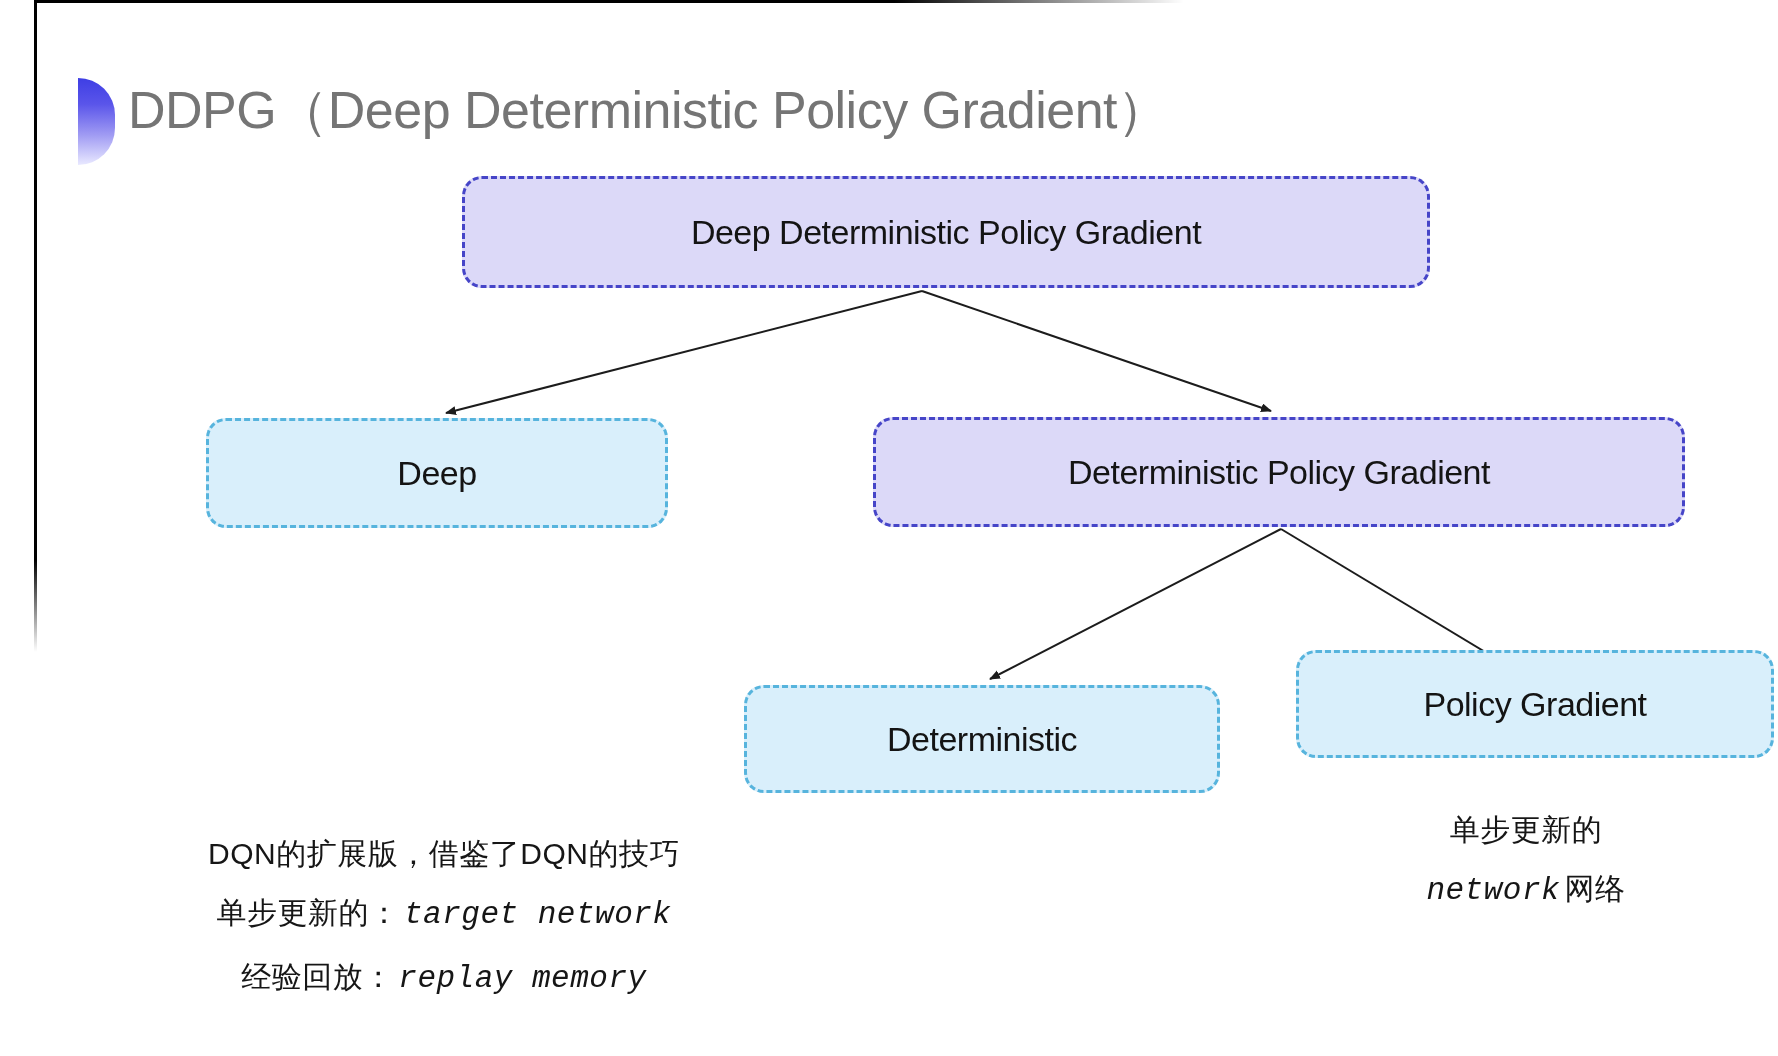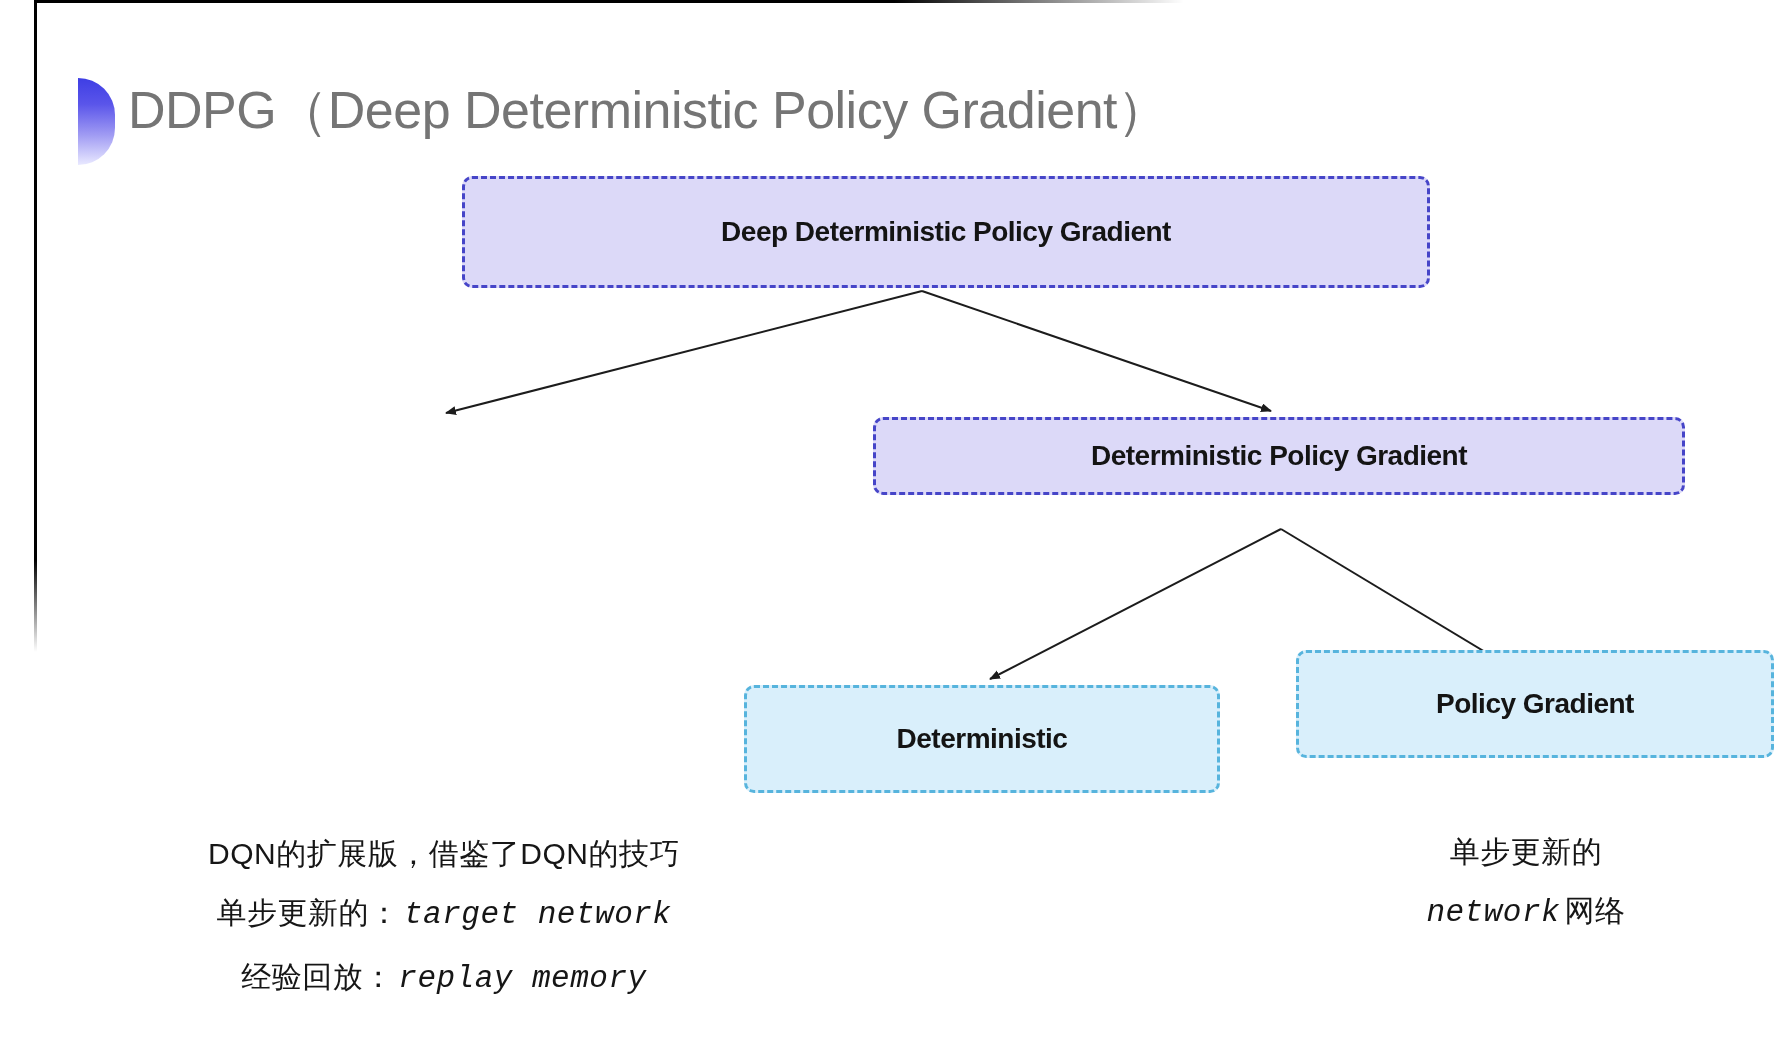--- a/index.html
+++ b/index.html
@@ -32,44 +32,44 @@
     font-size:52px;font-weight:500;letter-spacing:-0.5px;
     color:#757575;white-space:nowrap;
   }
 
   
   .arrows{position:absolute;left:0;top:0;width:1778px;height:1056px;pointer-events:none;}
 
   
   .node{
     position:absolute;display:flex;align-items:center;justify-content:center;
-    border-radius:10px;box-sizing:border-box;
-    font-size:28px;font-weight:700;color:#141414;
+    border-radius:20px;box-sizing:border-box;
+    font-size:34px;font-weight:400;color:#141414;
     letter-spacing:-0.5px;white-space:nowrap;
   }
   .node.purple{background:#dcd9f8;border:3px dashed #4645c8;}
   .node.cyan{background:#d9effb;border:3px dashed #57b4dd;}
   .node-root{left:428px;top:176px;width:968px;height:112px;}
   .node-deep{left:172px;top:418px;width:462px;height:110px;}
-  .node-dpg{left:839px;top:417px;width:812px;height:78px;text-align:center;}
+  .node-dpg{left:839px;top:417px;width:812px;height:110px;text-align:center;}
   .node-det{left:710px;top:685px;width:476px;height:108px;}
   .node-pg{left:1262px;top:650px;width:478px;height:108px;}
 
   
   .note{position:absolute;text-align:center;color:#161616;}
   .note .cjk{font-size:30px;font-weight:500;letter-spacing:0.5px;}
   .note .math{
     font-family:Liberation Mono, monospace;
     font-style:italic;font-size:31px;letter-spacing:0.5px;
   }
   .note-row{margin-bottom:23px;line-height:36px;white-space:nowrap;}
   .note-deep{left:120px;top:836px;width:580px;}
   .note-det{left:790px;top:856px;width:430px;}
   .note-det .formula{font-size:33px;}
-  .note-pg{left:1292px;top:834px;width:400px;}
+  .note-pg{left:1292px;top:812px;width:400px;}
 </style>
 </head>
 <body>
 
 <div class="stage">
 
   <div class="edge-top"></div>
   <div class="edge-left"></div>
 
   <div class="bullet"></div>
@@ -84,20 +84,23 @@
     <line x1="888" y1="291" x2="412" y2="413" stroke="#1c1c1c" stroke-width="2" marker-end="url(#ah)"></line>
     <line x1="888" y1="291" x2="1237" y2="411" stroke="#1c1c1c" stroke-width="2" marker-end="url(#ah)"></line>
     <line x1="1247" y1="529" x2="956" y2="679" stroke="#1c1c1c" stroke-width="2" marker-end="url(#ah)"></line>
     <line x1="1247" y1="529" x2="1496" y2="679" stroke="#1c1c1c" stroke-width="2" marker-end="url(#ah)"></line>
   </svg>
 
   <div class="node purple node-root">
     <span>Deep Deterministic Policy Gradient</span>
   </div>
 
+  <div class="node cyan node-deep">
+    <span>Deep</span>
+  </div>
 
   <div class="node purple node-dpg">
     <span>Deterministic Policy Gradient</span>
   </div>
 
   <div class="node cyan node-det">
     <span>Deterministic</span>
   </div>
 
   <div class="node cyan node-pg">

